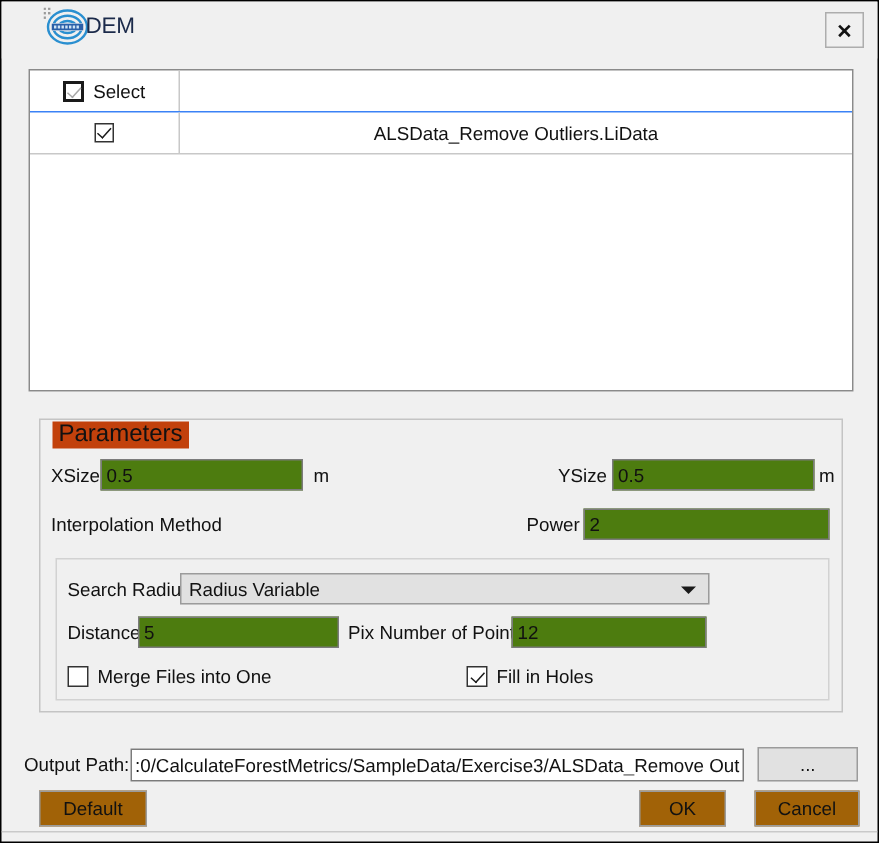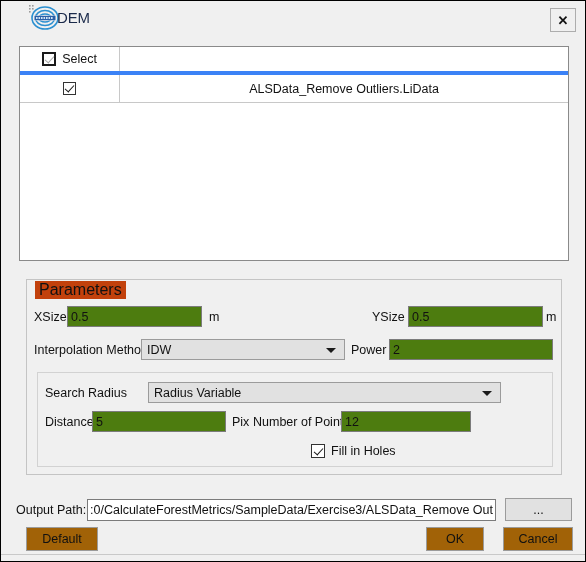--- a/index.html
+++ b/index.html
@@ -64,21 +64,21 @@
     position: absolute;
     left: 18px; top: 45px;
     width: 550px; height: 215px;
     background: #ffffff;
     border: 1px solid #8a8a8a;
     box-sizing: border-box;
   }
   .tbl-header {
     display: flex;
     height: 28px;
-    border-bottom: 4px solid #3b82f6;
+    border-bottom: 1px solid #3b82f6;
     box-sizing: border-box;
   }
   .tbl-row {
     display: flex;
     height: 28px;
     border-bottom: 1px solid #c8c8c8;
     box-sizing: border-box;
   }
   .col-select {
     width: 100px;
@@ -346,43 +346,43 @@
 
   <span class="lbl" style="left:33px; top:309px;">XSize</span>
   <input class="txtfield" style="left: 66px; top: 305px; width: 135px;" value="0.5">
   <span class="lbl" style="left:208px; top:309px;">m</span>
 
   <span class="lbl" style="left:371px; top:309px;">YSize</span>
   <input class="txtfield" style="left: 407px; top: 305px; width: 135px;" value="0.5">
   <span class="lbl" style="left:545px; top:309px;">m</span>
 
   <span class="lbl" style="left:33px; top:342px;">Interpolation Method</span>
-  <div class="combo" style="left:140px; top:338px; width:204px;">
-    <span>IDW</span>
-    <span class="arrow"></span>
-  </div>
 
   <span class="lbl" style="left:350px; top:342px;">Power</span>
   <input class="txtfield" style="left: 388px; top: 338px; width: 164px;" value="2">
 
   <div id="search-panel"></div>
 
   <span class="lbl" style="left:44px; top:385px;">Search Radius</span>
-  <div class="combo" style="left:119px; top:381px; width:353px;margin-left:28px;">
+  <div class="combo" style="left:119px; top:381px; width:353px;">
     <span>Radius Variable</span>
     <span class="arrow"></span>
   </div>
 
   <span class="lbl" style="left:44px; top:414px;">Distance</span>
   <input class="txtfield" style="left: 91px; top: 410px; width: 134px;" value="5">
   <span class="lbl" style="left:231px; top:414px;">Pix</span>
 
   <span class="lbl" style="left:252px; top:414px;">Number of Points</span>
   <input class="txtfield" style="left: 340px; top: 410px; width: 130px;" value="12">
 
+  <div class="cbrow" style="left:44px; top:443px;">
+    <span class="cb big"></span>
+    <span class="cbtxt">Merge Files into One</span>
+  </div>
 
   <div class="cbrow" style="left:310px; top:443px;">
     <span class="cb big checked"></span>
     <span class="cbtxt">Fill in Holes</span>
   </div>
 
   <span id="outpath-label">Output Path:</span>
   <input id="outpath-input" value=":0/CalculateForestMetrics/SampleData/Exercise3/ALSData_Remove Outliers_DEM.tif" style="">
   <button id="browse-btn">...</button>
 

